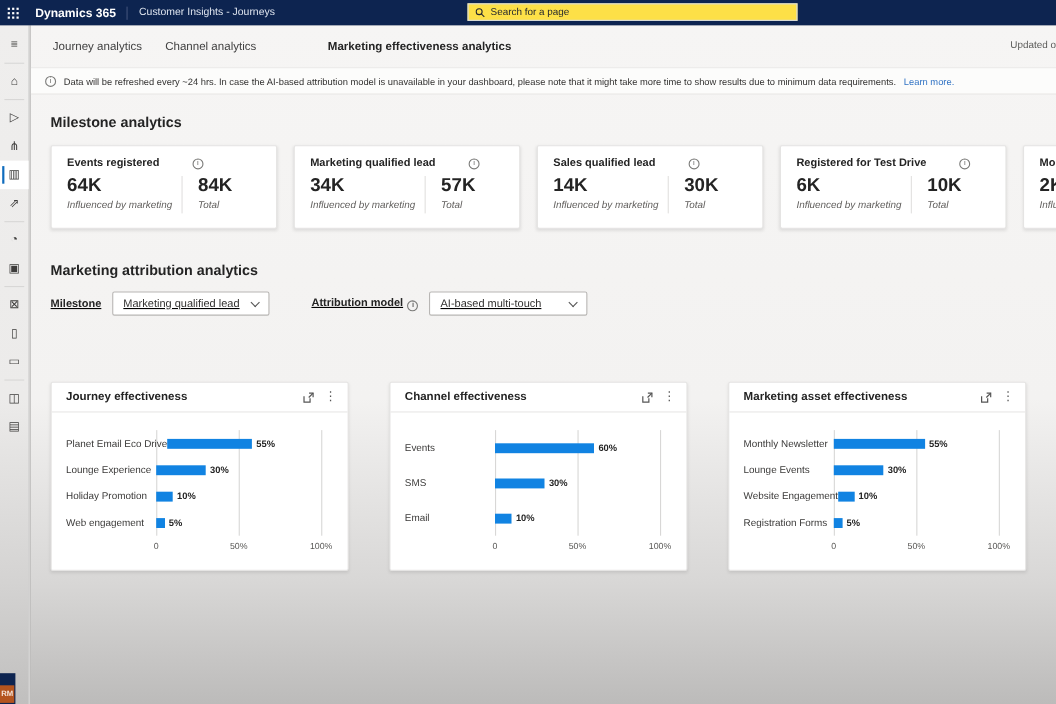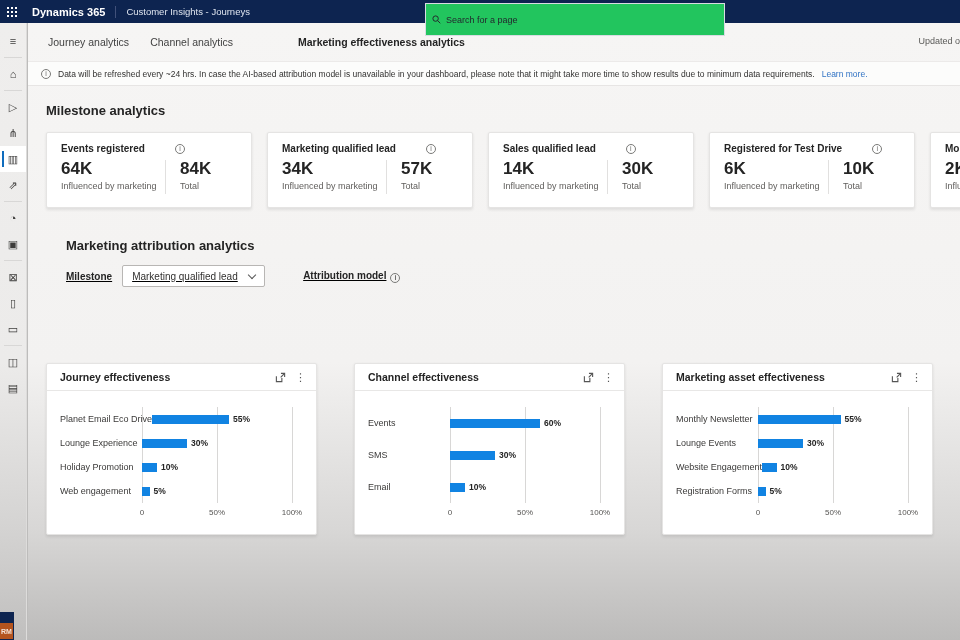--- a/index.html
+++ b/index.html
@@ -6,21 +6,21 @@
   html,body { width:960px; height:640px; overflow:hidden; font-family:"Liberation Sans", sans-serif; background:#bdbcbb; }
   #stage { position:relative; width:960px; height:640px; }
 
   
   .topbar { position:absolute; top:0; left:0; right:0; height:23px; background:#0d2450; display:flex; align-items:center; z-index:30; }
   .waffle-btn { width:24px; height:23px; display:flex; align-items:center; justify-content:center; cursor:pointer; }
   .waffle { width:2px; height:2px; background:#fff; box-shadow:0 0 #fff,4px 0 #fff,8px 0 #fff,0 4px #fff,4px 4px #fff,8px 4px #fff,0 8px #fff,4px 8px #fff,8px 8px #fff; margin-right:8px; margin-bottom:8px; }
   .brand { color:#fff; font-size:11px; font-weight:bold; margin:0 10px 0 8px; white-space:nowrap; }
   .topbar-sep { width:1px; height:12px; background:#41517a; margin-right:10px; }
   .context { color:#dfe5ef; font-size:9.5px; white-space:nowrap; }
-  .searchbox { position:absolute; left:425px; top:3px; width:300px; height:33px; background:#22c55e; border:1px solid #d8dce2; display:flex; align-items:center; padding:0 6px; gap:5px; }
+  .searchbox { position:absolute; left:425px; top:3px; width:300px; height:16px; background:#fde047; border:1px solid #d8dce2; display:flex; align-items:center; padding:0 6px; gap:5px; }
   .searchbox input { border:none; outline:none; background:transparent; font-size:9px; color:#1c1c1c; width:100%; font-family:"Liberation Sans", sans-serif; }
   .searchbox input::placeholder { color:#24282e; opacity:1; }
 
   
   .sidebar { position:absolute; top:23px; left:0; width:27px; bottom:0; background:linear-gradient(180deg,#efeeed 0%,#ecebea 55%,#d4d3d2 82%,#c0bfbe 100%); border-right:1px solid #dddcdb; z-index:20; display:flex; flex-direction:column; align-items:stretch; padding-top:5px; }
   .sb-item { position:relative; height:26px; display:flex; align-items:center; justify-content:center; color:#3d3c3b; font-size:11px; cursor:pointer; }
   .sb-item .glyph { line-height:1; }
   .sb-item.active { background:#fff; }
   .sb-item.active::before { content:""; position:absolute; left:2px; top:5px; bottom:5px; width:2px; background:#0f6cbd; }
   .sb-divider { height:1px; background:#d8d7d6; margin:3px 4px; }
@@ -38,46 +38,46 @@
   .updated { position:absolute; right:0; top:13px; font-size:9px; color:#5a5a58; white-space:nowrap; }
 
   .banner { height:25px; background:#fcfcfb; border-top:1px solid #eceae9; border-bottom:1px solid #e7e5e4; display:flex; align-items:center; padding-left:13px; gap:7px; }
   .banner-text { font-size:8.5px; color:#323130; white-space:nowrap; }
   .banner-link { font-size:8.5px; color:#3173c4; cursor:pointer; white-space:nowrap; }
   .info-ic { flex:0 0 auto; width:10px; height:10px; border:1px solid #7a7a78; border-radius:50%; color:#6a6a68; font-size:7px; line-height:8px; text-align:center; display:inline-block; font-style:normal; }
   .info-ic::after { content:"i"; }
 
   .sec-title { font-size:13px; font-weight:bold; color:#242424; margin-left:18px; }
   .sec-milestone { margin-top:17px; }
-  .sec-attrib { margin-top:30px;padding-left:20px; }
+  .sec-attrib { margin-top:30px; }
 
   
   .cards-row { display:flex; gap:15px; margin:14px 0 0 18px; width:1200px; }
   .kpi-card { flex:0 0 206px; height:76px; background:#fff; border:1px solid #e5e4e3; border-radius:2px; box-shadow:0 1.5px 3px rgba(0,0,0,.09); padding:10px 14px 0 14px; }
   .kpi-head { display:flex; align-items:center; }
   .kpi-title { font-size:10px; font-weight:bold; color:#242424; white-space:nowrap; }
   .kpi-head .info-ic { margin-left:30px; }
   .kpi-vals { display:flex; margin-top:6px; }
   .kpi-col1 { flex:0 0 104px; }
   .kpi-vsep { width:1px; background:#e1e0df; height:34px; margin-right:14px; }
   .kpi-value { font-size:17px; font-weight:bold; color:#242424; line-height:1.1; }
-  .kpi-label { font-size:9px; color:#605e5c; margin-top:2px; white-space:nowrap; }
+  .kpi-label { font-size:9px; color:#605e5c; margin-top:2px; white-space:nowrap;font-style:italic; }
 
   
   .filters { display:flex; align-items:center; margin:12px 0 0 18px;text-decoration:underline; }
   .f-label { font-size:10px; font-weight:bold; color:#242424; margin-right:10px; white-space:nowrap; }
   .f-label .info-ic { margin-left:4px; vertical-align:-1px; }
   .dropdown { height:22px; background:#fff; border:1px solid #b8b6b4; border-radius:2px; display:flex; align-items:center; justify-content:space-between; padding:0 9px; cursor:pointer; }
   .dd-milestone { width:143px; margin-right:38px; }
   .dd-model { width:144px; }
   .dd-value { font-size:10px; color:#323130; white-space:nowrap; }
   .chev { width:6px; height:6px; border-right:1.3px solid #555; border-bottom:1.3px solid #555; transform:rotate(45deg); margin-top:-3px; }
 
   
-  .charts-row { display:flex; gap:37px; margin:76px 0 0 18px; }
+  .charts-row { display:flex; gap:37px; margin:60px 0 0 18px; }
   .chart-card { flex:0 0 271px; height:172px; background:#fff; border:1px solid #e5e4e3; border-radius:2px; box-shadow:0 1.5px 3px rgba(0,0,0,.09); }
   .chart-head { height:27px; display:flex; align-items:center; padding:0 10px 0 13px; border-bottom:1px solid #e8e7e6; }
   .chart-title { font-size:10.5px; font-weight:bold; color:#242424; flex:1; white-space:nowrap; }
   .chart-actions { display:flex; align-items:center; gap:9px; }
   .icon-btn { cursor:pointer; display:flex; align-items:center; color:#555; }
   .more-glyph { font-size:11px; color:#555; line-height:1; }
   .chart-body { position:relative; margin:16px 0 0 0; padding:0 0 0 0; }
   .plot { position:relative; height:110px; margin:0 24px 0 95px; }
   .gl { position:absolute; top:0; bottom:14px; width:1px; background:#d8d7d6; z-index:0; }
   .gl.g0 { left:0; } .gl.g50 { left:50%; } .gl.g100 { left:100%; }
@@ -272,20 +272,24 @@
 
     <section class="sec-attrib">
       <h2 class="sec-title">Marketing attribution analytics</h2>
       <div class="filters">
         <span class="f-label">Milestone</span>
         <div class="dropdown dd-milestone">
           <span class="dd-value">Marketing qualified lead</span>
           <span class="chev"></span>
         </div>
         <span class="f-label"><span>Attribution model</span><span class="info-ic"></span></span>
+        <div class="dropdown dd-model">
+          <span class="dd-value">AI-based multi-touch</span>
+          <span class="chev"></span>
+        </div>
       </div>
     </section>
 
     <div class="charts-row" id="charts-row">
         <div class="chart-card">
     <div class="chart-head">
       <span class="chart-title">Journey effectiveness</span>
       <span class="chart-actions">
         <span class="icon-btn">
           <svg width="11" height="11" viewBox="0 0 12 12">

